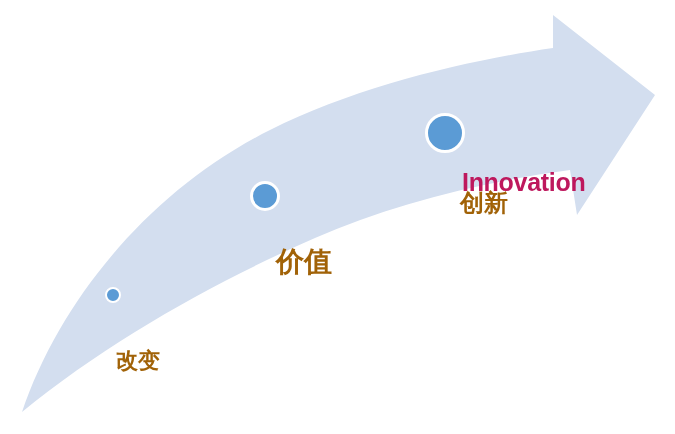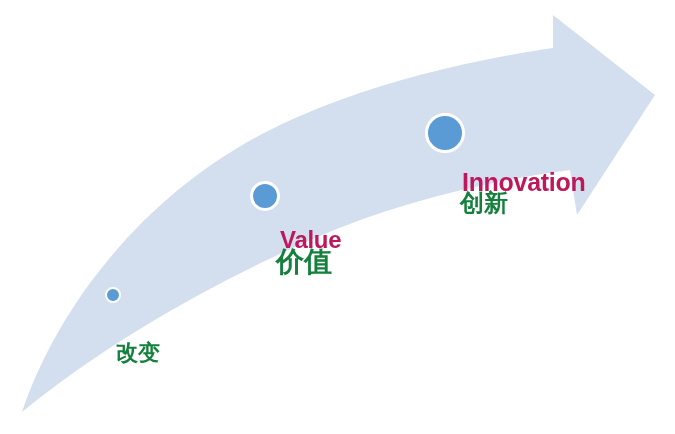--- a/index.html
+++ b/index.html
@@ -38,21 +38,21 @@
     color: #be185d;
     white-space: nowrap;
     letter-spacing: -0.3px;
     line-height: 1;
     margin-top: 32px;
   }
   .label-cn {
     position: absolute;
     font-family: Liberation Sans, sans-serif;
     font-weight: bold;
-    color: #15803d;
+    color: #a16207;
     white-space: nowrap;
     line-height: 1;
   }
 </style>
 </head>
 <body>
 
 <div id="stage" style="background: rgb(255, 255, 255);">
 
   <svg id="arrow-svg" viewBox="0 0 675 434" aria-hidden="true">
@@ -61,23 +61,22 @@
              C 360 85, 470 60, 553 48
              L 553 15
              L 655 95
              L 577 215
              L 570 170
              C 480 182, 390 205, 315 238
              C 215 282, 110 340, 22 412 Z" fill="#D3DEEF"></path>
   </svg>
 
   <div class="milestone-dot" id="dot-change" style="left: 105px; top: 287px; width: 16px; height: 16px; background: rgb(91, 155, 213); border-color: rgb(255, 255, 255); border-width: 2px;"></div>
-  <div class="label-cn" id="cn-change" style="left: 116px; top: 342px; font-size: 22px;">改变</div>
+  <div class="label-cn" id="cn-change" style="left: 116px; top: 350px; font-size: 22px;">改变</div>
 
   <div class="milestone-dot" id="dot-value" style="left: 250px; top: 181px; width: 30px; height: 30px; background: rgb(91, 155, 213); border-color: rgb(255, 255, 255);"></div>
-  <div class="label-en" id="en-value" style="left: 280px; top: 196px; font-size: 24px;">Value</div>
   <div class="label-cn" id="cn-value" style="left: 276px; top: 248px; font-size: 28px;">价值</div>
 
   <div class="milestone-dot" id="dot-innovation" style="left: 425px; top: 113px; width: 40px; height: 40px; background: rgb(91, 155, 213); border-color: rgb(255, 255, 255);"></div>
   <div class="label-en" id="en-innovation" style="left: 462px; top: 138px; font-size: 25px;">Innovation</div>
   <div class="label-cn" id="cn-innovation" style="left: 460px; top: 191px; font-size: 24px;">创新</div>
 
 </div>
 
 </body></html>

